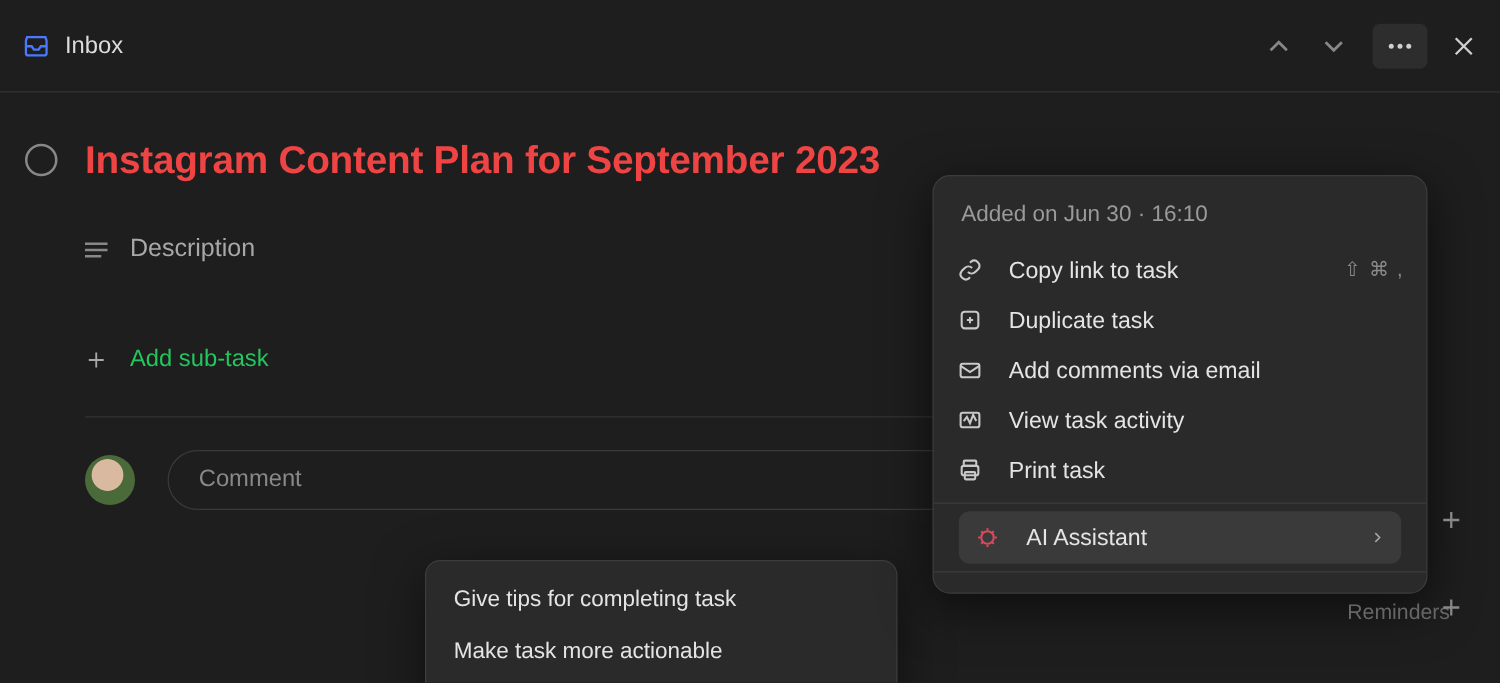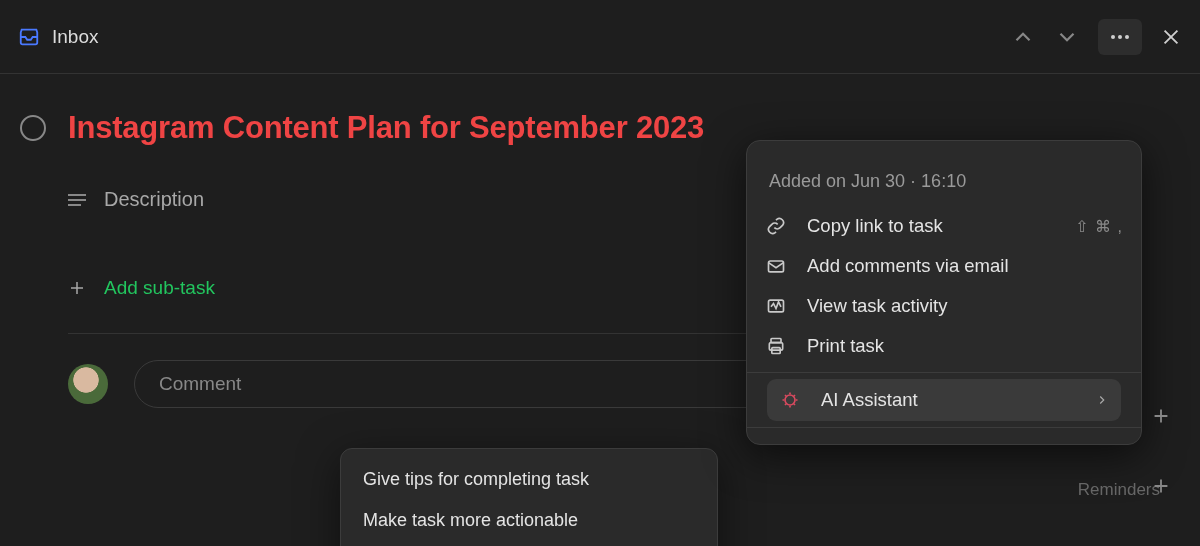--- a/index.html
+++ b/index.html
@@ -33,21 +33,21 @@
 
   .comment-row { margin-top: 26px; display: flex; align-items: center; gap: 26px; }
   .avatar { width: 40px; height: 40px; border-radius: 50%; background: radial-gradient(circle at 45% 40%, #d9b9a0 0 38%, #4a6a3a 40% 100%); flex-shrink: 0; }
   .comment-pill { flex: 1; max-width: 640px; height: 48px; border: 1px solid #3a3a3a; border-radius: 24px; display: flex; align-items: center; padding: 0 24px; color: #888; font-size: 19px; }
 
   
   .ai-submenu { position: absolute; left: 340px; top: 374px; width: 378px; background: #2a2a2a; border: 1px solid #3c3c3c; border-radius: 12px; padding: 10px 0; box-shadow: 0 10px 40px rgba(0,0,0,0.5); }
   .ai-item { padding: 10px 22px; font-size: 18px; color: #e4e4e4; cursor: pointer; }
 
   
-  .ctx-menu { position: absolute; left: 746px; top: 66px; width: 396px; background: #2a2a2a; border: 1px solid #3c3c3c; border-radius: 14px; padding: 12px 0 10px; box-shadow: 0 10px 40px rgba(0,0,0,0.6); }
+  .ctx-menu { position: absolute; left: 746px; top: 66px; width: 396px; background: #2a2a2a; border: 1px solid #3c3c3c; border-radius: 14px; padding: 2px 0 10px; box-shadow: 0 10px 40px rgba(0,0,0,0.6); }
   .ctx-header { padding: 18px 22px 14px; color: #9a9a9a; font-size: 18px; }
   .ctx-item { display: flex; align-items: center; gap: 20px; padding: 9px 18px; font-size: 18.5px; color: #e4e4e4; cursor: pointer; }
   .ctx-item.hl { background: #3a3a3a; border-radius: 9px; margin: 4px 20px; padding: 10px 12px; }
   .ctx-icon { width: 22px; height: 22px; color: #c9c9c9; flex-shrink: 0; display: flex; align-items: center; justify-content: center; }
   .ctx-icon.red { color: #d94a5f; }
   .ctx-label { flex: 1; }
   .ctx-shortcut { color: #8a8a8a; font-size: 16px; letter-spacing: 1px; }
   .ctx-chev { width: 14px; height: 14px; color: #aaa; }
   .ctx-sep { height: 1px; background: #3c3c3c; margin: 6px 0; }
 
@@ -136,20 +136,29 @@
       <span class="ctx-icon">
         <svg width="20" height="20" viewBox="0 0 24 24" fill="none" stroke="currentColor" stroke-width="2">
             <path d="M10 14a5 5 0 0 0 7 0l3-3a5 5 0 0 0-7-7l-1 1"></path>
             <path d="M14 10a5 5 0 0 0-7 0l-3 3a5 5 0 0 0 7 7l1-1"></path>
           </svg>
       </span>
       <span class="ctx-label">Copy link to task</span>
       <span class="ctx-shortcut">⇧ ⌘ ,</span>
     </div>
 
+    <div class="ctx-item">
+      <span class="ctx-icon">
+        <svg width="20" height="20" viewBox="0 0 24 24" fill="none" stroke="currentColor" stroke-width="2">
+            <rect x="4" y="4" width="16" height="16" rx="3"></rect>
+            <path d="M12 9v6M9 12h6"></path>
+          </svg>
+      </span>
+      <span class="ctx-label">Duplicate task</span>
+    </div>
 
     <div class="ctx-item">
       <span class="ctx-icon">
         <svg width="20" height="20" viewBox="0 0 24 24" fill="none" stroke="currentColor" stroke-width="2">
             <rect x="3" y="6" width="18" height="13" rx="2"></rect>
             <path d="M3 8l9 6 9-6"></path>
           </svg>
       </span>
       <span class="ctx-label">Add comments via email</span>
     </div>

